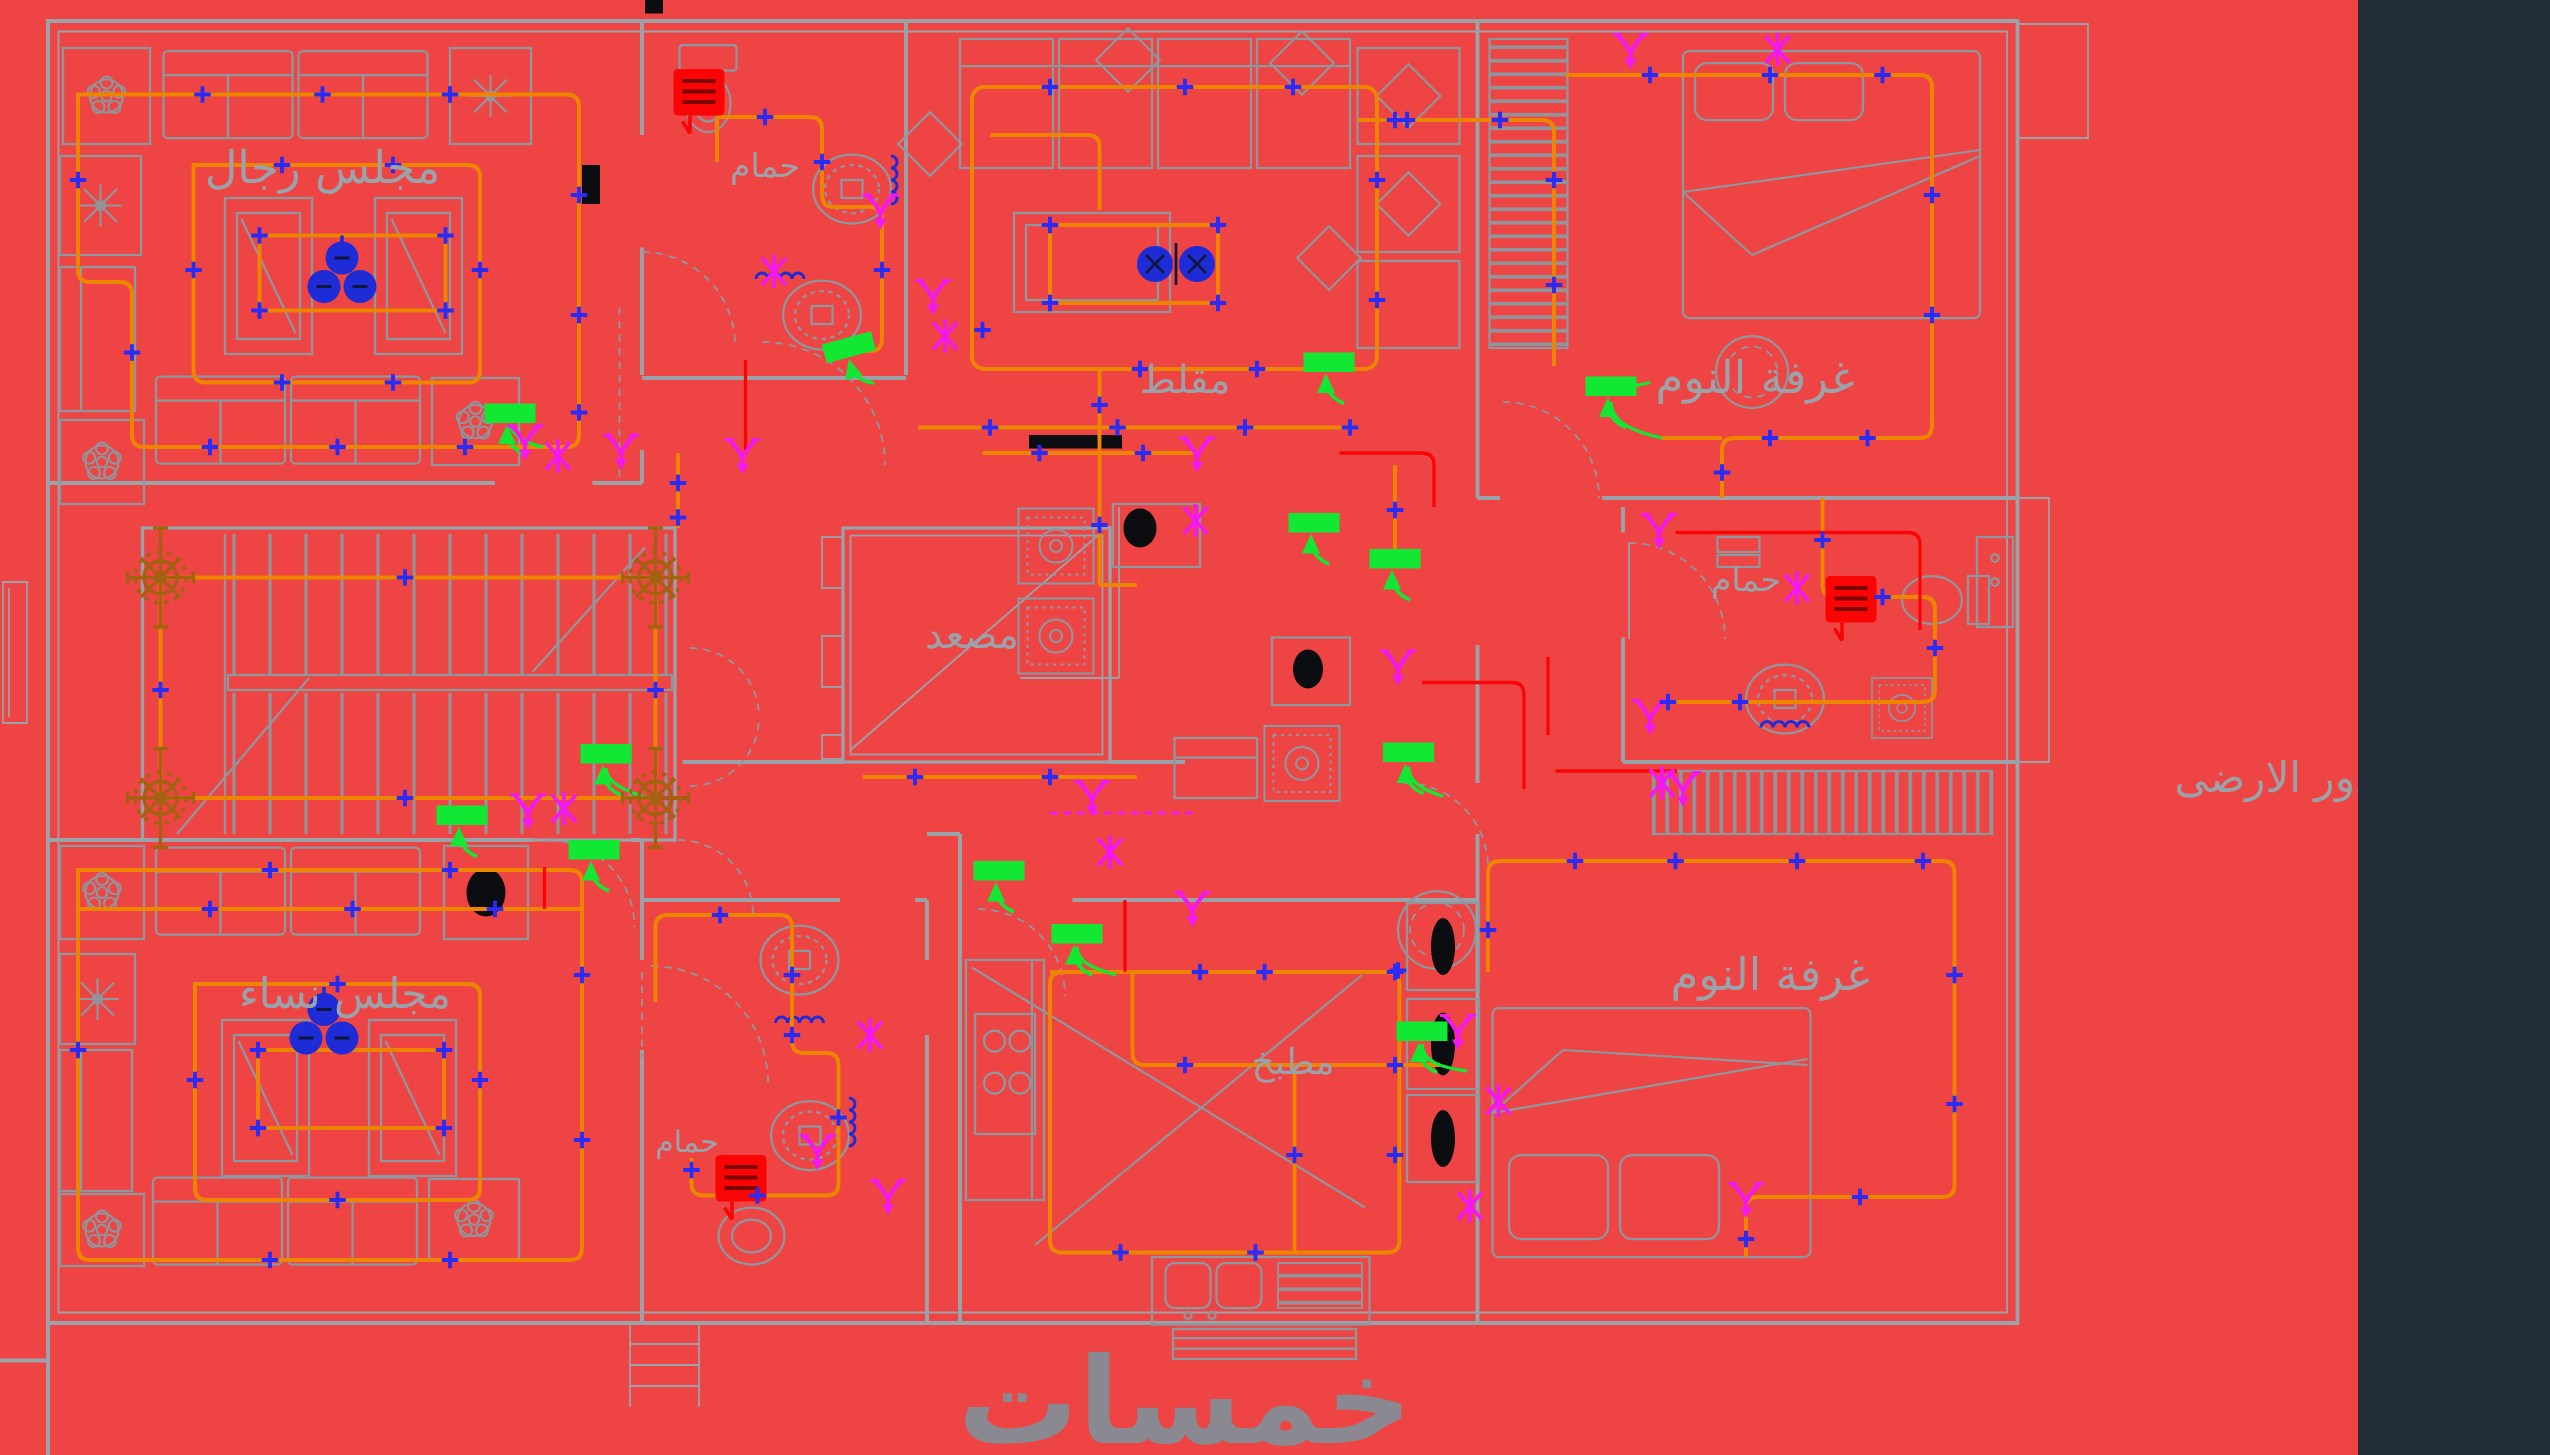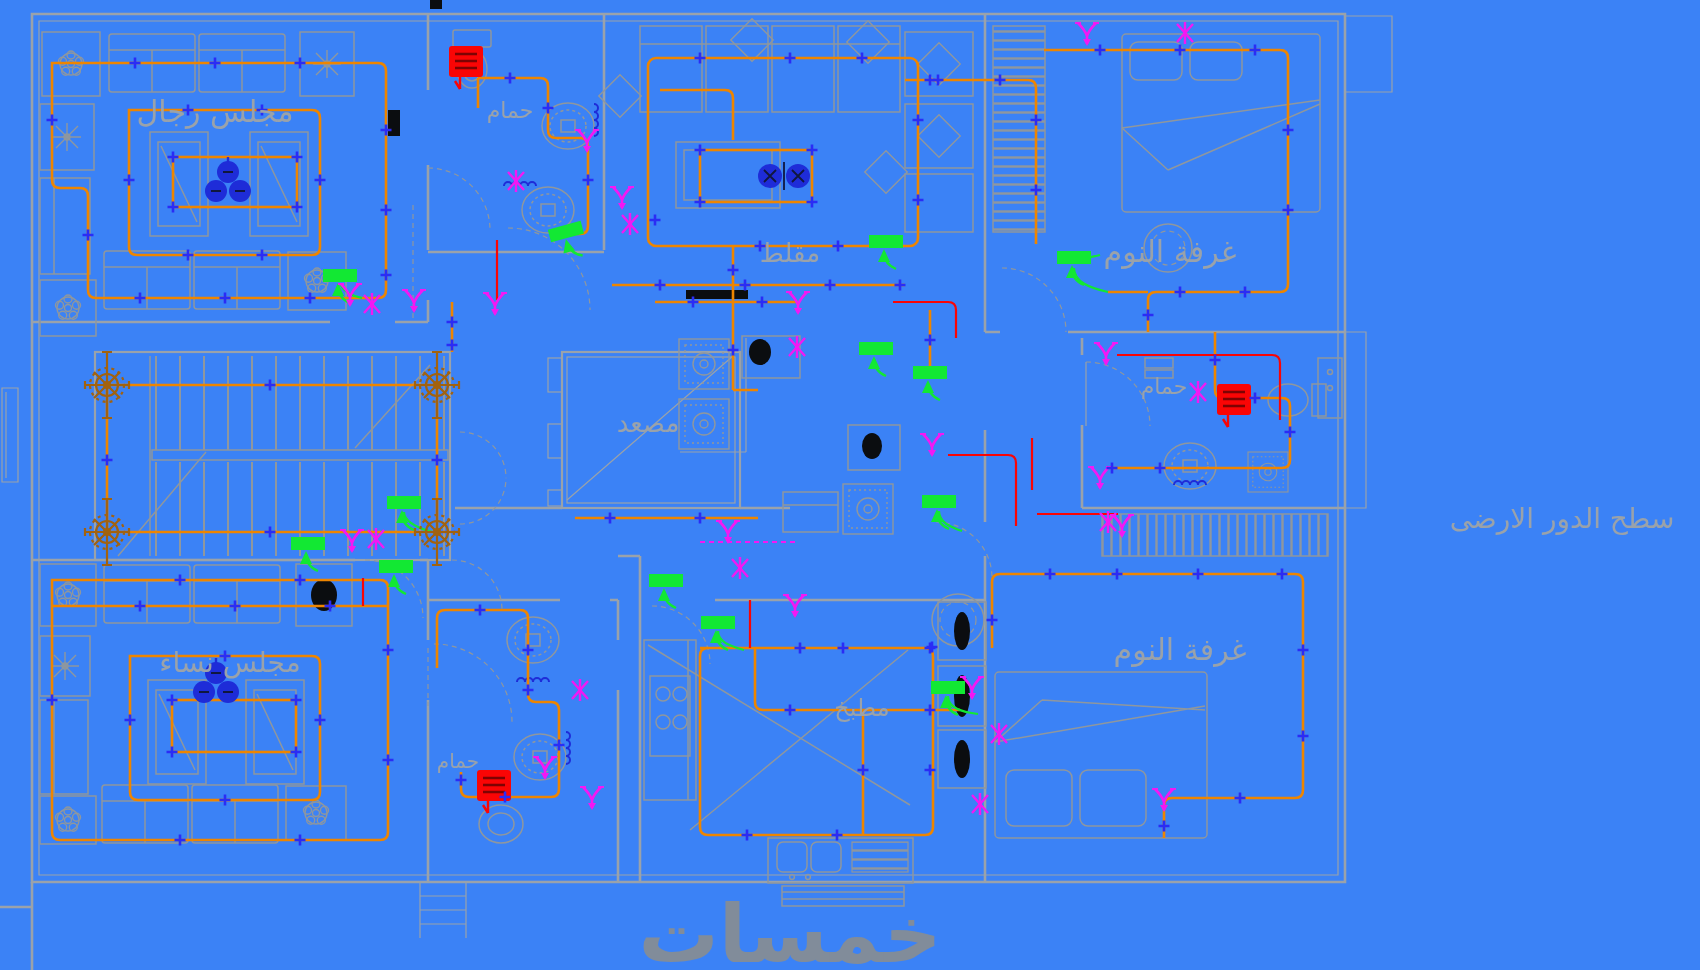--- a/index.html
+++ b/index.html
@@ -1,16 +1,16 @@
 <!DOCTYPE html>
 <html><head>
 <meta charset="utf-8">
 <style>
   html,body{margin:0;padding:0;background:#222c38;}
-  .stage{position:relative;width:1700px;height:970px;background:#3b82f6;overflow:hidden;
+  .stage{position:relative;width:1572px;height:970px;background:#ef4444;overflow:hidden;
          font-family:"DejaVu Sans",sans-serif;}
   svg{display:block}
   .w{stroke:#9aa2aa;stroke-width:2.6;fill:none}
   .w2{stroke:#9aa2aa;stroke-width:1.2;fill:none}
   .f{stroke:#8f979e;stroke-width:1.5;fill:none}
   .d{stroke:#8f979e;stroke-width:1.2;fill:none;stroke-dasharray:5 4}
   .o{stroke:#ee8500;stroke-width:2.6;fill:none}
   .rd{stroke:#fa0505;stroke-width:2.2;fill:none}
   .gn{stroke:#12e833;stroke-width:2.2;fill:none}
   .blk{fill:#0b0d10}

